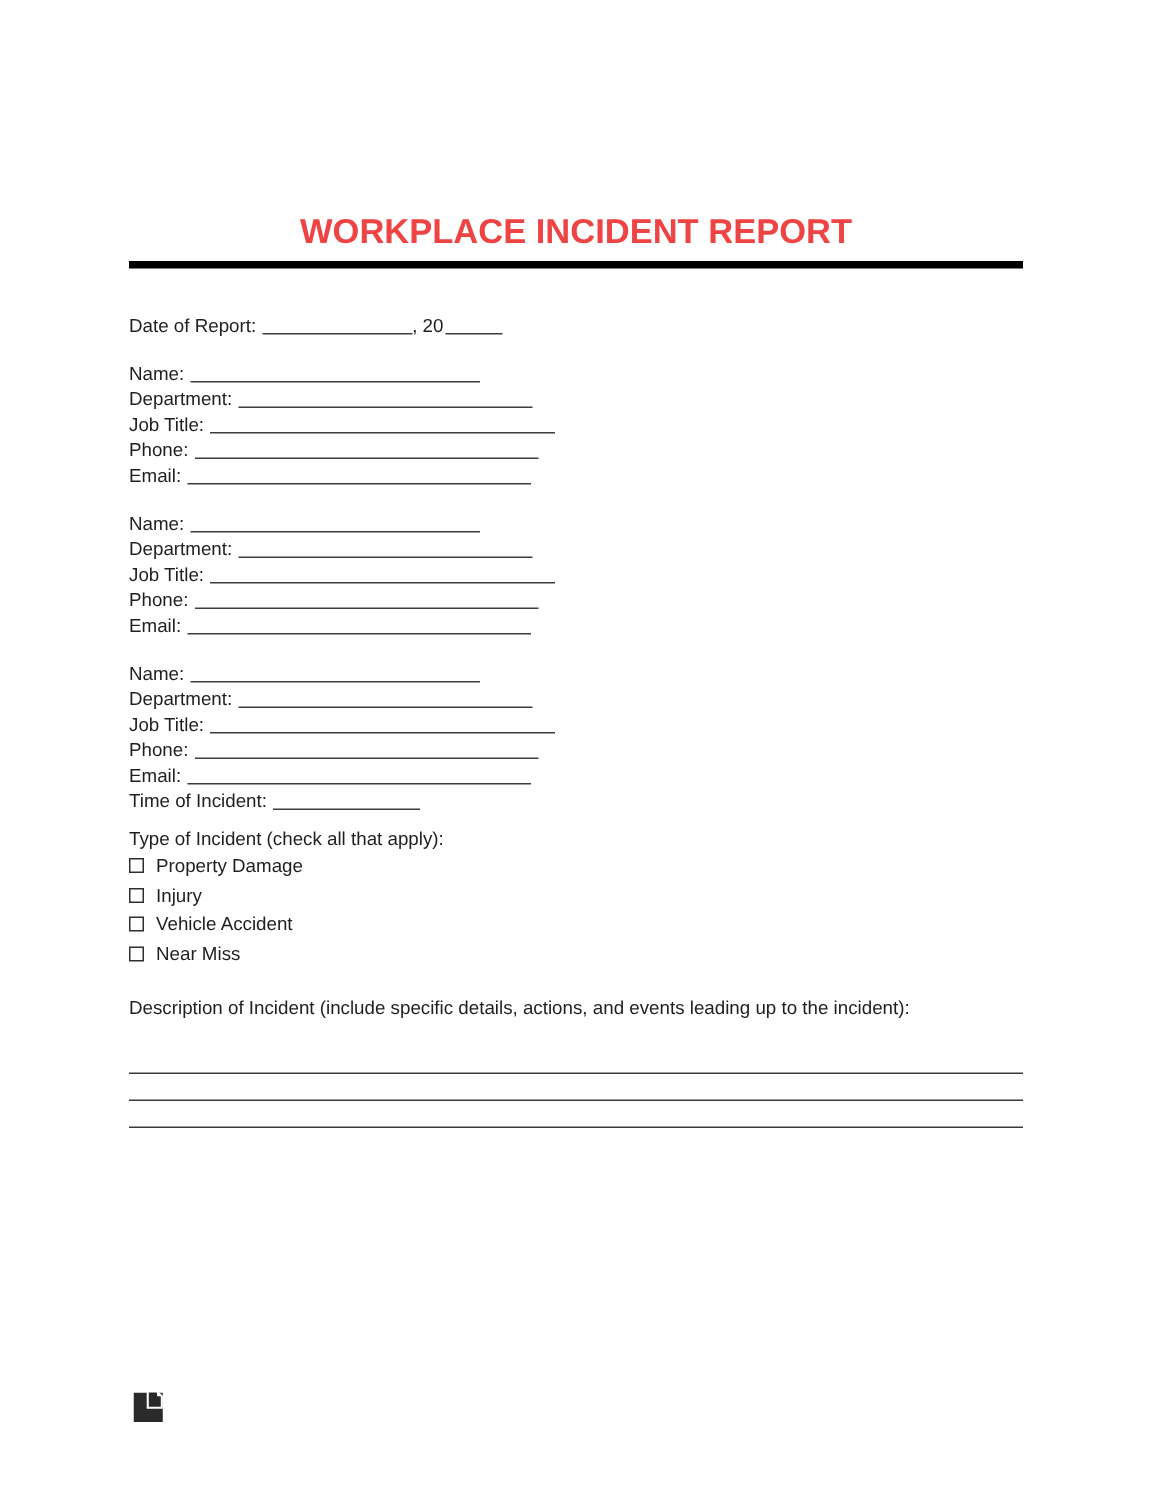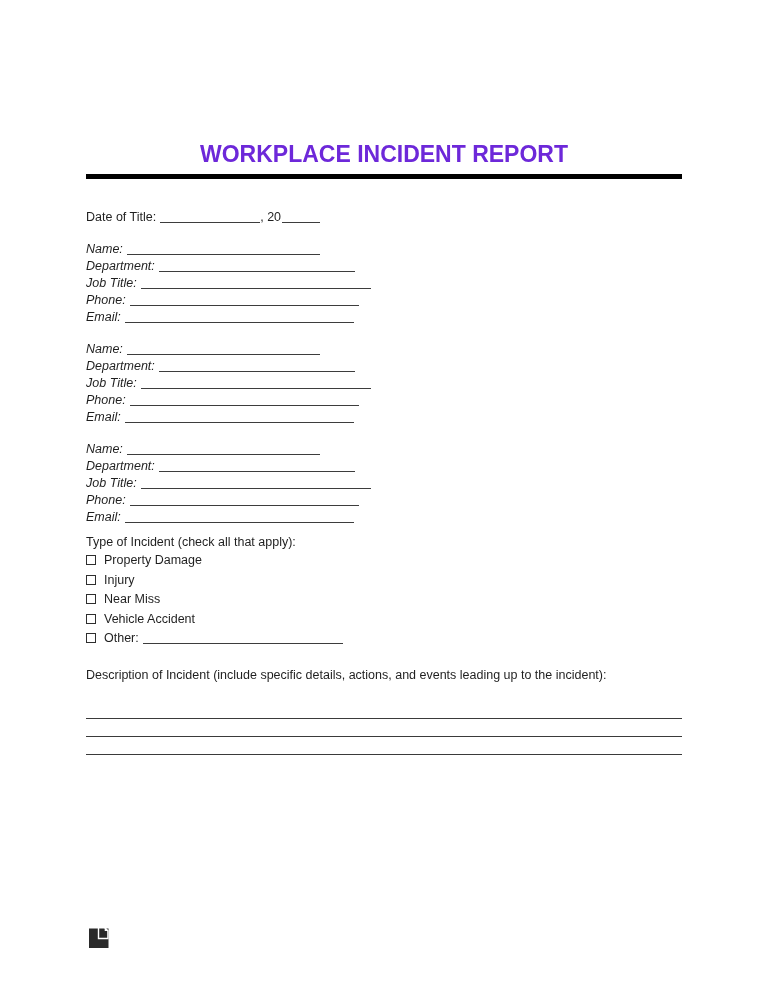--- a/index.html
+++ b/index.html
@@ -12,40 +12,40 @@
     overflow: hidden;
   }
   .page { position: absolute; inset: 0; background: #ffffff; }
   .content { padding: 0 86px; }
 
   .doc-title {
     margin-top: 141px;
     text-align: center;
     font-size: 23px;
     font-weight: bold;
-    color: #6d28d9;
+    color: #ef4444;
   }
   .title-rule {
     margin-top: 6px;
     height: 5px;
     background: #000;
   }
 
   .row { font-size: 12.5px; line-height: 17px; white-space: nowrap; }
   .row-date-report { margin-top: 30px; }
 
   .section-heading {
     font-size: 12.5px;
     font-weight: bold;
     line-height: 17px;
   }
   .heading-individuals { margin-top: 22px; }
   .heading-incident { margin-top: 20px; }
 
-  .person-block { margin-top: 15px; font-style: italic; }
+  .person-block { margin-top: 15px; }
 
   .blank {
     display: inline-block;
     height: 13px;
     border-bottom: 1px solid #3d3d3d;
     vertical-align: -2px;
     margin-left: 4px;
   }
   .w-name { width: 193px; }
   .w-dept { width: 196px; }
@@ -92,21 +92,21 @@
 </head>
 <body>
 
 <div class="page">
   <div class="content">
 
     <div class="doc-title">WORKPLACE INCIDENT REPORT</div>
     <div class="title-rule"></div>
 
     <div class="row row-date-report">
-      <span>Date of Title:</span><span class="blank w-date1"></span><span>, 20</span><span class="blank w-year"></span>
+      <span>Date of Report:</span><span class="blank w-date1"></span><span>, 20</span><span class="blank w-year"></span>
     </div>
 
 
     <div class="person-block">
       <div class="row"><span>Name:</span><span class="blank w-name"></span></div>
       <div class="row"><span>Department:</span><span class="blank w-dept"></span></div>
       <div class="row"><span>Job Title:</span><span class="blank w-job"></span></div>
       <div class="row"><span>Phone:</span><span class="blank w-phone"></span></div>
       <div class="row"><span>Email:</span><span class="blank w-email"></span></div>
     </div>
@@ -121,29 +121,31 @@
 
     <div class="person-block">
       <div class="row"><span>Name:</span><span class="blank w-name"></span></div>
       <div class="row"><span>Department:</span><span class="blank w-dept"></span></div>
       <div class="row"><span>Job Title:</span><span class="blank w-job"></span></div>
       <div class="row"><span>Phone:</span><span class="blank w-phone"></span></div>
       <div class="row"><span>Email:</span><span class="blank w-email"></span></div>
     </div>
 
 
+    <div class="row">
+      <span>Time of Incident:</span><span class="blank w-time"></span>
+    </div>
 
     <div class="row row-type">Type of Incident (check all that apply):</div>
 
     <div class="checkbox-list">
       <div class="checkbox-row"><span class="cb"></span><span>Property Damage</span></div>
       <div class="checkbox-row"><span class="cb"></span><span>Injury</span></div>
+      <div class="checkbox-row"><span class="cb"></span><span>Vehicle Accident</span></div>
       <div class="checkbox-row"><span class="cb"></span><span>Near Miss</span></div>
-      <div class="checkbox-row"><span class="cb"></span><span>Vehicle Accident</span></div>
-      <div class="checkbox-row"><span class="cb"></span><span>Other:</span><span class="blank w-other"></span></div>
     </div>
 
     <div class="row row-description">Description of Incident (include specific details, actions, and events leading up to the incident):</div>
 
     <div class="write-lines">
       <div class="write-line"></div>
       <div class="write-line"></div>
       <div class="write-line"></div>
     </div>
 

